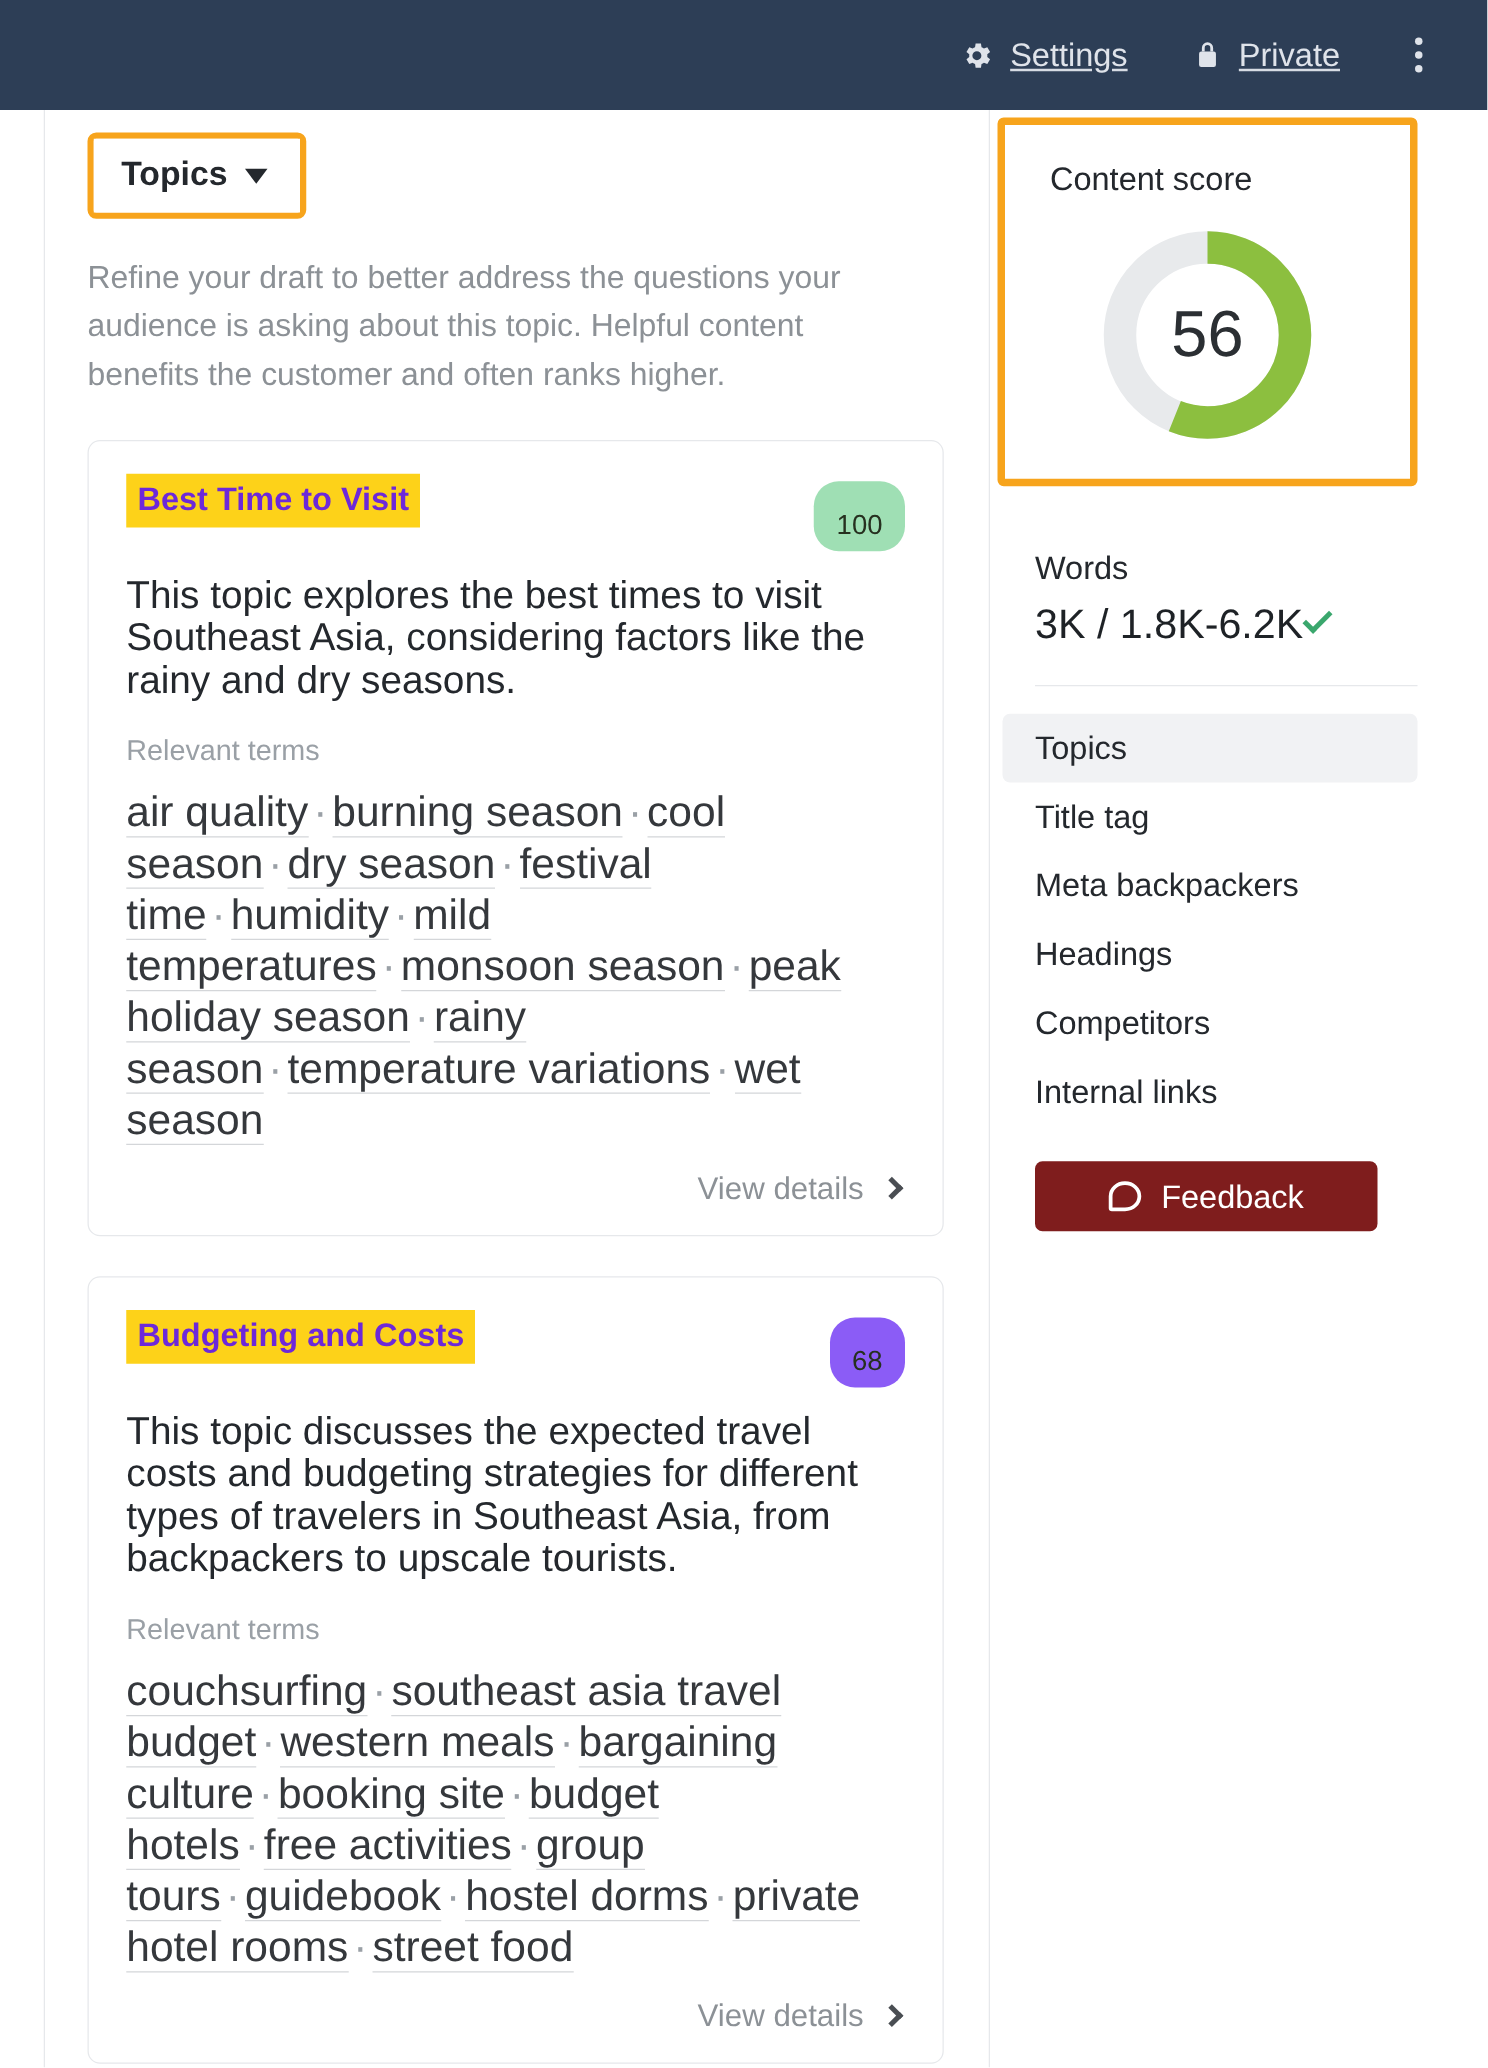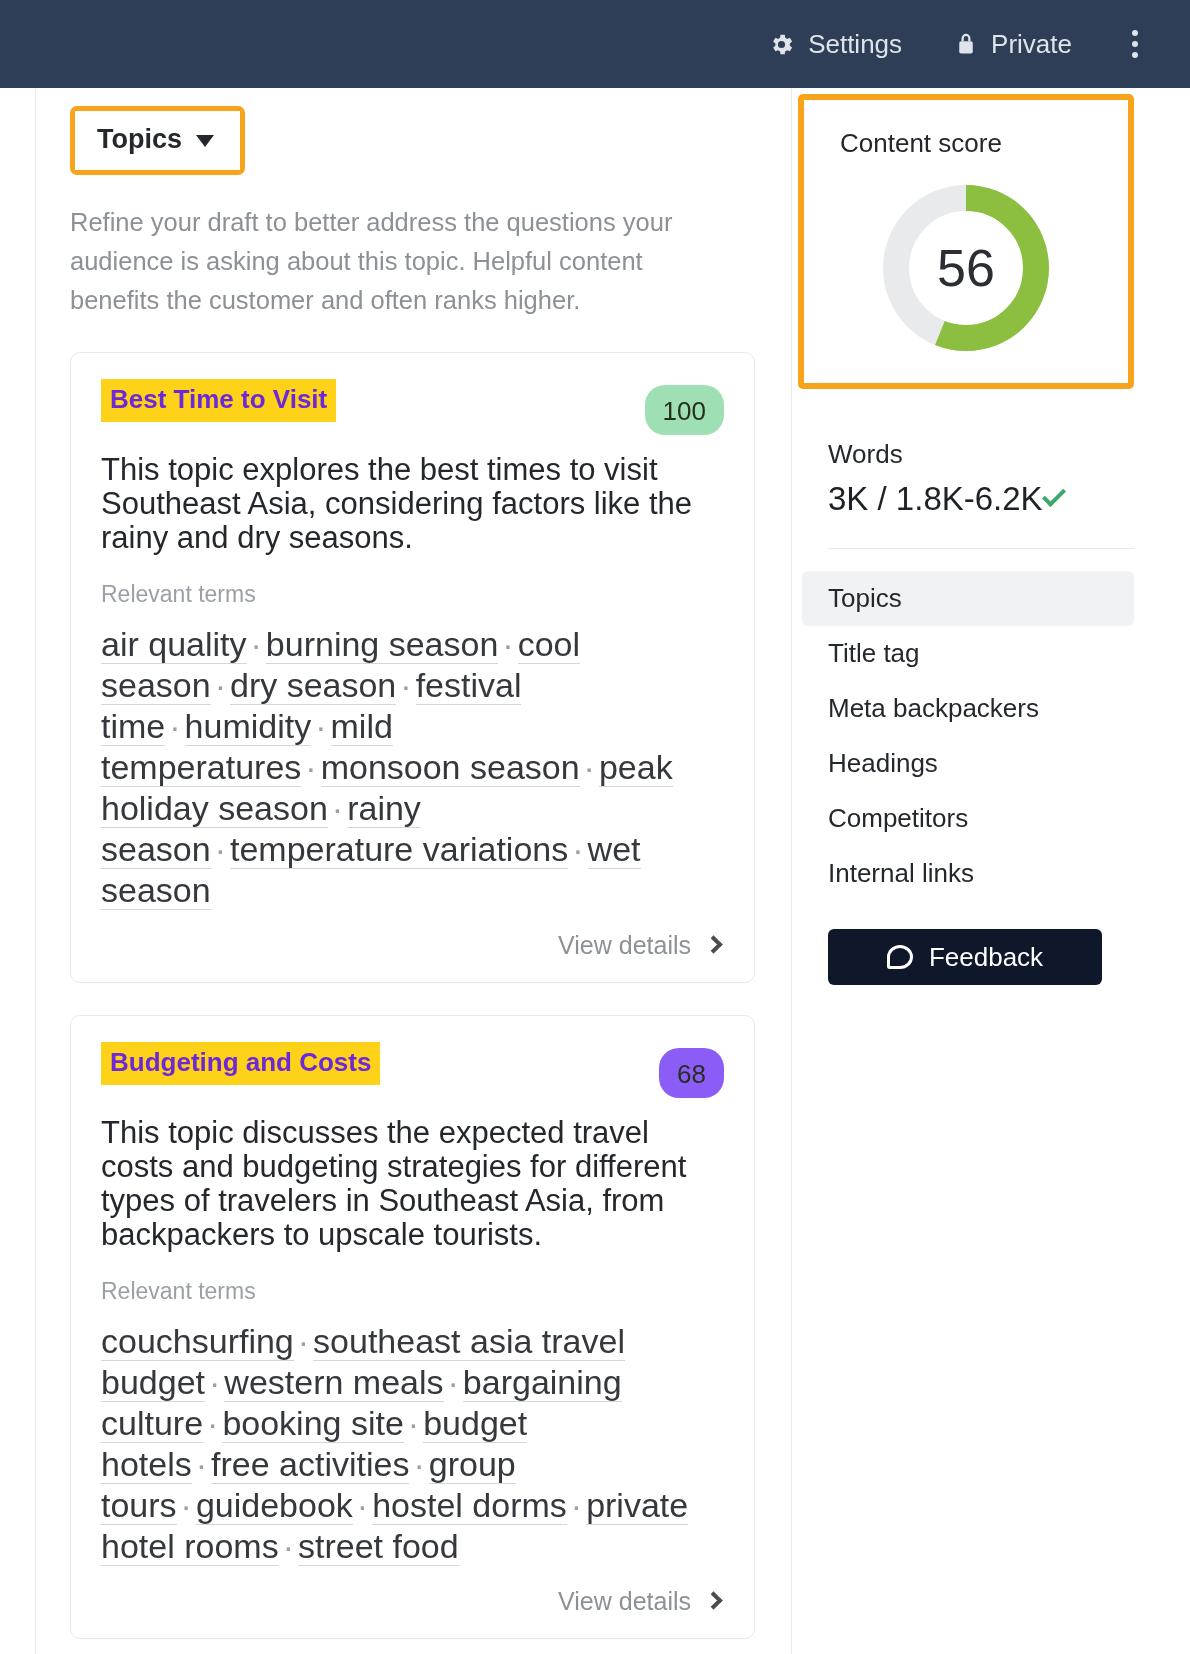--- a/index.html
+++ b/index.html
@@ -21,20 +21,21 @@
     padding-right: 44px;
   }
   .topbar-item {
     display: flex;
     align-items: center;
     gap: 13px;
     color: #d7dce4;
     font-size: 26px;
     margin-left: 52px;
     cursor: pointer;
+    text-decoration: underline;
   }
   .topbar-item .label { color: #dfe3ea; }
   .kebab {
     margin-left: 52px;
     display: flex;
     flex-direction: column;
     gap: 5px;
     cursor: pointer;
     padding: 4px 8px;
   }
@@ -109,24 +110,24 @@
   .card-title {
     font-size: 26px;
     font-weight: bold;
     color: #6d28d9;
     background: #fdd219;
     padding: 6px 9px 8px 9px;
     display: inline-block;
     line-height: 1.12;
   }
   .badge {
-    font-size: 26px;
+    font-size: 22px;
     color: #26301f;
     border-radius: 20px;
-    padding: 11px 18px 8px 18px;
+    padding: 22px 18px 8px 18px;
     margin-top: 6px;
     white-space: nowrap;
   }
   .badge.green { background: #9fdfb4; }
   .badge.olive { background: #8b5cf6; }
 
   .card-desc {
     margin-top: 18px;
     font-size: 31px;
     line-height: 34px;
@@ -230,21 +231,21 @@
     font-size: 26px;
     color: #24282d;
     padding: 12px 26px;
     border-radius: 6px;
     cursor: pointer;
   }
   .nav-item.active { background: #f1f2f4; }
 
   .feedback-btn {
     margin: 28px 28px 0 36px;
-    background: #0f172a;
+    background: #7f1d1d;
     border: none;
     border-radius: 6px;
     height: 56px;
     width: 274px;
     color: #ffffff;
     font-family: "Liberation Sans", sans-serif;
     font-size: 26px;
     display: flex;
     align-items: center;
     justify-content: center;

